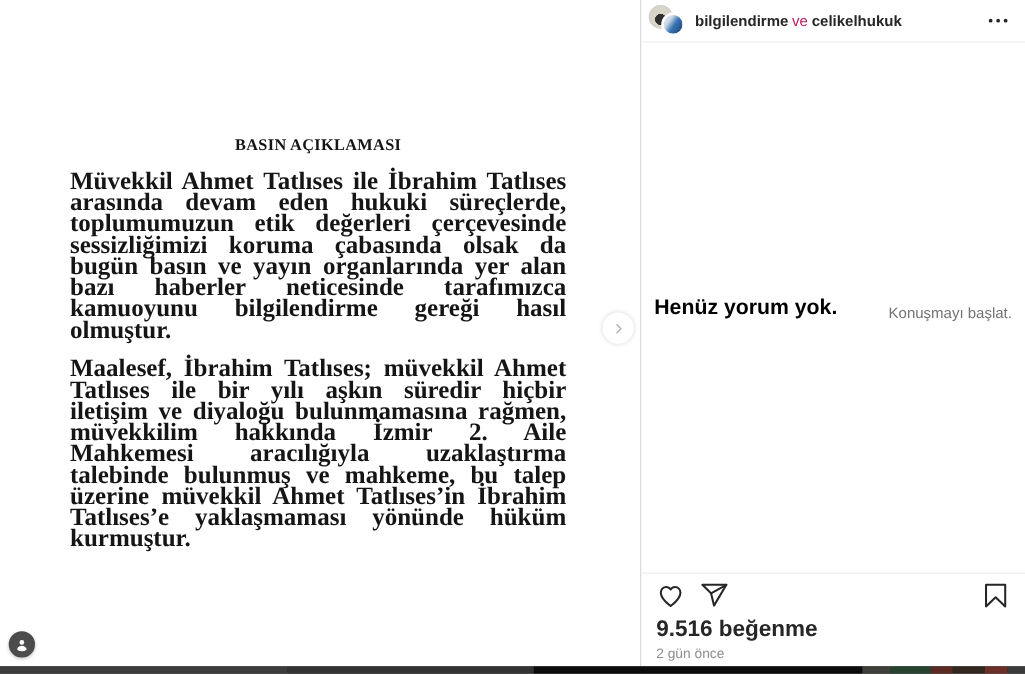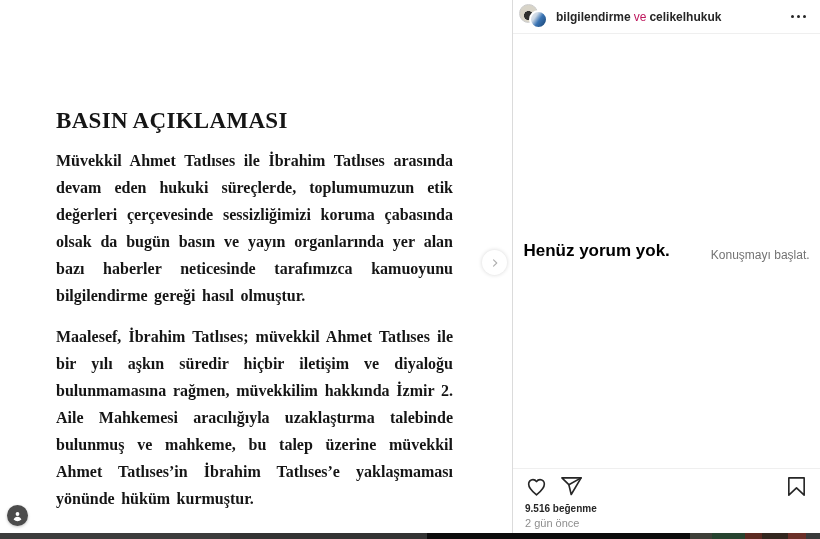--- a/index.html
+++ b/index.html
@@ -16,25 +16,25 @@
   .post-image-area {
     position: absolute; left: 0; top: 0; width: 512px; height: 533px;
     background: #fff; overflow: hidden;
   }
   .statement {
     position: absolute; left: 56px; top: 108px; width: 397px;
     font-family: "Liberation Serif", "DejaVu Serif", serif;
     font-weight: 700; color: #151515;
   }
   .statement-title {
-    font-size: 23px; text-align: left; margin: 0 0 13px 0;
+    font-size: 13px; text-align: center; margin: 0 0 13px 0;
     letter-spacing: 0.3px; font-weight: 700;
   }
   .statement-par {
-    font-size: 16px; line-height: 27px; text-align: justify;
+    font-size: 20px; line-height: 17px; text-align: justify;
     margin: 0 0 14px 0; word-spacing: 2.5px;
   }
   .next-button {
     position: absolute; right: 5px; top: 250px; width: 25px; height: 25px;
     border-radius: 50%; background: #fff; border: 0; padding: 0;
     box-shadow: 0 0 4px rgba(0,0,0,0.16); cursor: pointer;
     display: flex; align-items: center; justify-content: center;
   }
 
   
@@ -73,21 +73,21 @@
     align-items: center; justify-content: center; text-align: center;
   }
   .empty-title { font-size: 17px; font-weight: 700; color: #000; }
   .empty-sub { font-size: 12px; color: #737373; margin-top: 7px; margin-left: 41px; }
 
   .panel-footer { border-top: 1px solid #efefef; padding: 5px 12px 4px; }
   .actions { display: flex; align-items: center; gap: 12px; height: 24px; }
   .icon-btn { border: 0; background: none; padding: 0; cursor: pointer; display: flex; align-items: center; }
   .icon-btn svg { display: block; }
   .save-right { margin-left: auto; }
-  .likes { font-size: 10px; font-weight: 600; color: #262626; margin-top: 5px; cursor: pointer; }
+  .likes { font-size: 18px; font-weight: 600; color: #262626; margin-top: 5px; cursor: pointer; }
   .time { font-size: 11px; color: #8e8e8e; margin-top: 3px; }
 
   
   .bottom-strip {
     position: absolute; left: 0; top: 533px; width: 820px; height: 6px;
     display: flex; overflow: hidden; background: #2e2e2e;
   }
   .bottom-strip div { height: 6px; }
 
   

